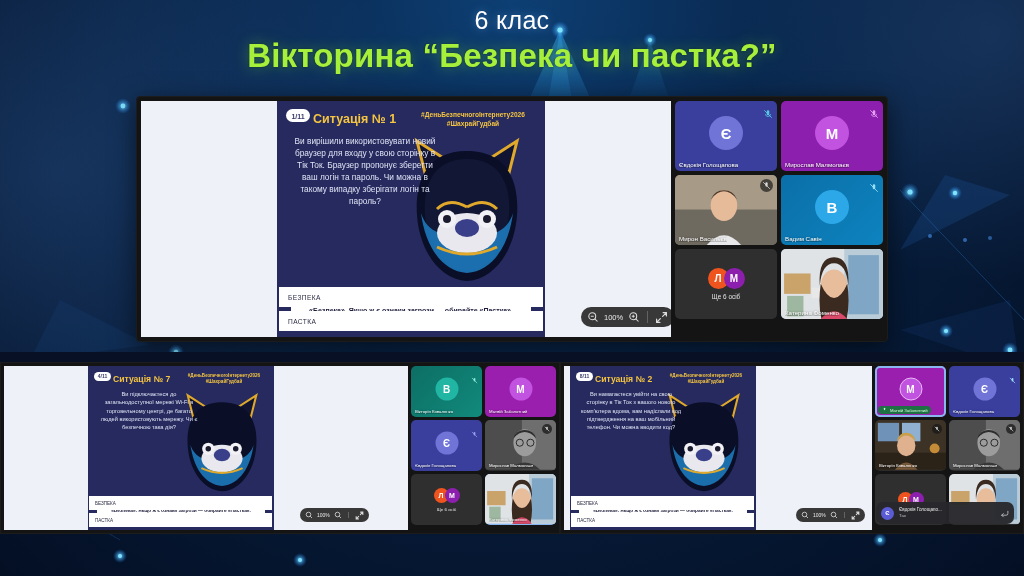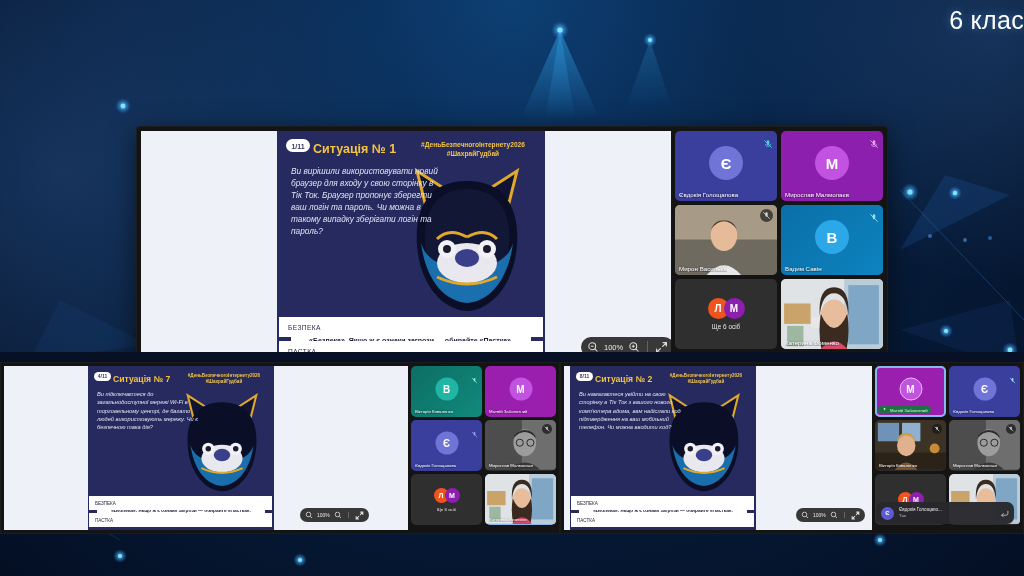--- a/index.html
+++ b/index.html
@@ -13,57 +13,57 @@
     background:
       radial-gradient(circle at 6% 30%, rgba(60,110,180,0.30) 0%, rgba(60,110,180,0) 34%),
       radial-gradient(circle at 97% 6%, rgba(70,120,190,0.26) 0%, rgba(70,120,190,0) 22%),
       radial-gradient(circle at 50% 0%, #0d3f74 0%, #0a2c55 28%, #061b38 60%, #040f24 100%);
   }
 
   
   .bg-net { position:absolute; inset:0; pointer-events:none; }
 
   
-  .title-wrap { position:absolute; top:6px; left:0; width:100%; text-align:right; z-index:6; }
+  .title-wrap { position:absolute; top:6px; left:0; width:100%; text-align:center; z-index:6; }
   .subtitle {
     color:#ffffff; font-size:25px; font-weight:400; letter-spacing:.3px;
     text-shadow:0 0 10px rgba(120,190,255,.45);
   }
   .main-title {
     margin-top:2px;
     color:#a6f03c; font-size:33px; font-weight:bold; letter-spacing:.2px;
     text-shadow:0 0 14px rgba(110,210,60,.45), 0 0 3px rgba(0,0,0,.5);
   }
 
   
   .win {
     position:absolute;
     background:#141414;
     border:1px solid #1c1c1c;
     overflow:hidden;
     display:flex;
   }
   .win.main { left:136px; top:96px; width:752px; height:246px; border-radius:4px;
-              box-shadow:0 6px 26px rgba(0,0,0,.55); padding:4px;margin-top:30px; }
+              box-shadow:0 6px 26px rgba(0,0,0,.55); padding:4px; }
   .stage { position:relative; background:#eef1f7; flex:1 1 auto; overflow:hidden; }
 
   
   .slide {
     position:absolute; top:0; bottom:0;
     background:#262a5e;
     display:flex; flex-direction:column;
   }
   .slide-top { position:relative; flex:1 1 auto; }
   .badge {
     position:absolute; background:#ffffff; color:#3a3a6a; border-radius:9px;
     font-weight:bold; text-align:center; line-height:1;
   }
   .sit-title { position:absolute; color:#f5c542; font-weight:bold; }
   .hashtags { position:absolute; color:#f5c542; font-weight:bold; text-align:center; line-height:1.35; }
-  .question { position:absolute; color:#dfe3f5; font-style:italic; line-height:1.45; }
+  .question { position:absolute; color:#dfe3f5; text-align:center; line-height:1.45; }
   .hint {
     position:absolute; background:#ffffff; color:#1b1b3a; border-radius:3px;
     text-align:center; line-height:1.45; font-weight:bold;
   }
   .answer { position:absolute; background:#ffffff; color:#2a2a44; display:flex; align-items:center; }
   .answer span { display:block; }
 
   
   .dog { position:absolute; }
 
@@ -173,20 +173,21 @@
     <circle cx="1000" cy="500" r="7" fill="url(#gl)"></circle>
       <circle cx="1000" cy="500" r="2" fill="#7fe4ff"></circle>
     <circle cx="930" cy="236" r="2" fill="#3e86d8" opacity=".7"></circle>
     <circle cx="965" cy="240" r="2" fill="#3e86d8" opacity=".7"></circle>
     <circle cx="990" cy="238" r="2" fill="#3e86d8" opacity=".6"></circle>
   </g>
 </svg>
 
 <div class="title-wrap">
   <div class="subtitle">6 клас</div>
+  <div class="main-title">Вікторина “Безпека чи пастка?”</div>
 </div>
 
 <div class="band"></div>
 
 <div class="win main">
 
   <div class="stage">
 
     <div class="slide" style="left:136px; width:268px;">
       <div class="slide-top">

